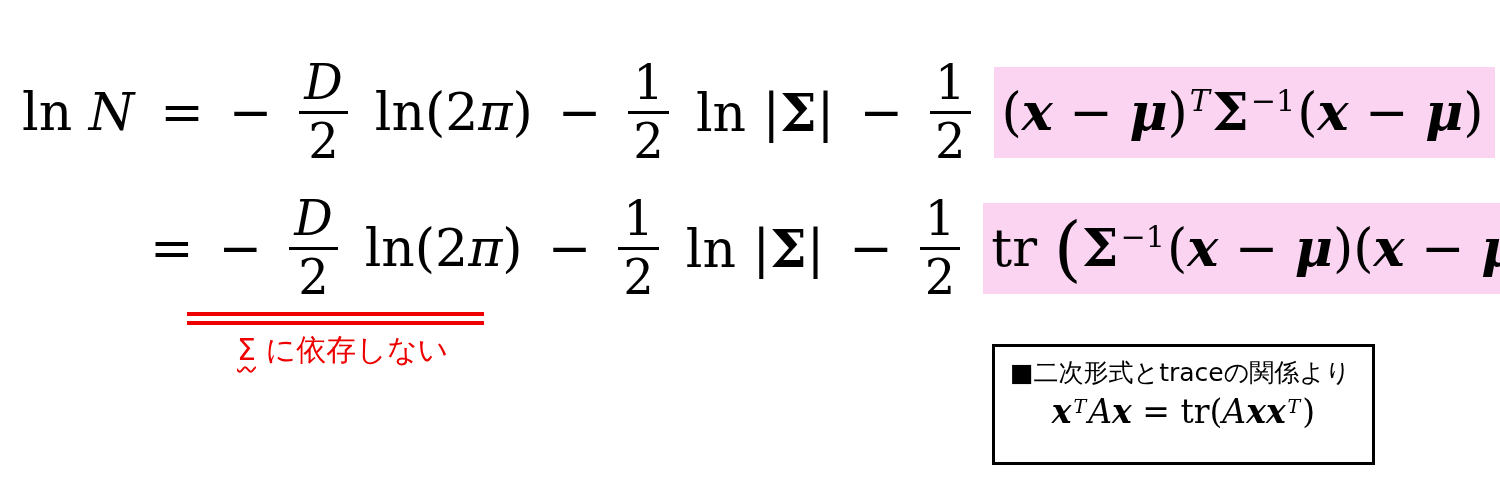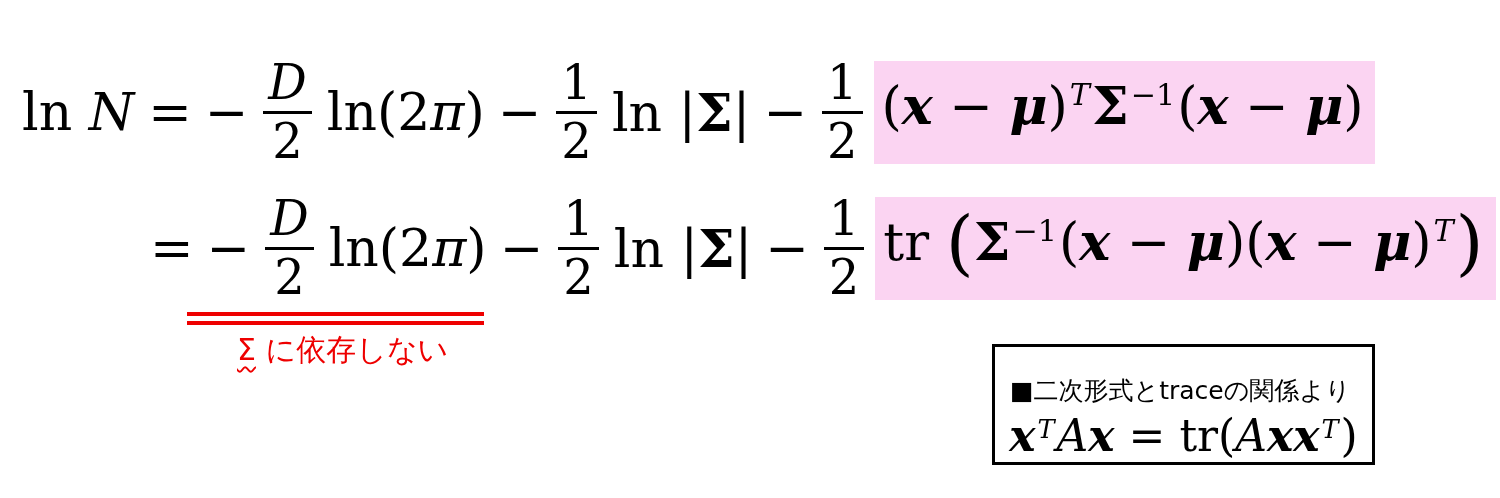--- a/index.html
+++ b/index.html
@@ -15,21 +15,21 @@
     background:var(--bg);
     overflow:hidden;
     font-family:"DejaVu Serif", serif;
     color:var(--ink);
   }
   
   .eq-line{
     position:absolute;
     display:flex;
     align-items:center;
-    gap:13px;
+    gap:25px;
     font-size:52px;
     white-space:nowrap;
   }
   #line1{left:22px;top:52px;height:120px;}
   #line2{left:150px;top:188px;height:120px;}
 
   .seg{display:inline-block;white-space:nowrap;}
 
   
   .rm{font-style:normal;font-weight:normal;}
@@ -51,21 +51,21 @@
   .frac .fnum,.frac .fden{
     font-size:48px;line-height:1.04;padding:0 5px;
   }
   .frac .fbar{
     align-self:stretch;height:0;border-top:3px solid var(--ink);margin:3px 0;
   }
 
   
   .hl{
     background:var(--hl);
-    padding:14px 12px 28px 8px;
+    padding:14px 12px 16px 8px;
     margin-left:-4px;
   }
 
   
   .red-underline{
     position:absolute;
     left:187px;top:312px;width:297px;height:5px;
     border-top:4px solid var(--red);
     border-bottom:4px solid var(--red);
   }
@@ -90,26 +90,26 @@
     position:absolute;
     left:992px;top:344px;
     width:383px;height:121px;
     box-sizing:border-box;
     border:3px solid var(--ink);
     background:var(--bg);
   }
   .note-title{
     font-family:"DejaVu Sans", sans-serif;
     font-size:25px;
-    padding:27px 10px 0 15px;
+    padding:9px 10px 0 15px;
     white-space:nowrap;
   }
   .note-formula{
     font-family:"DejaVu Serif", serif;
-    font-size:44px;
+    font-size:33px;
     text-align:center;
     padding-top:3px;
     white-space:nowrap;
   }
   .note-formula .sup{top:-0.5em;}
 </style>
 </head>
 <body>
 
 <div class="canvas">

